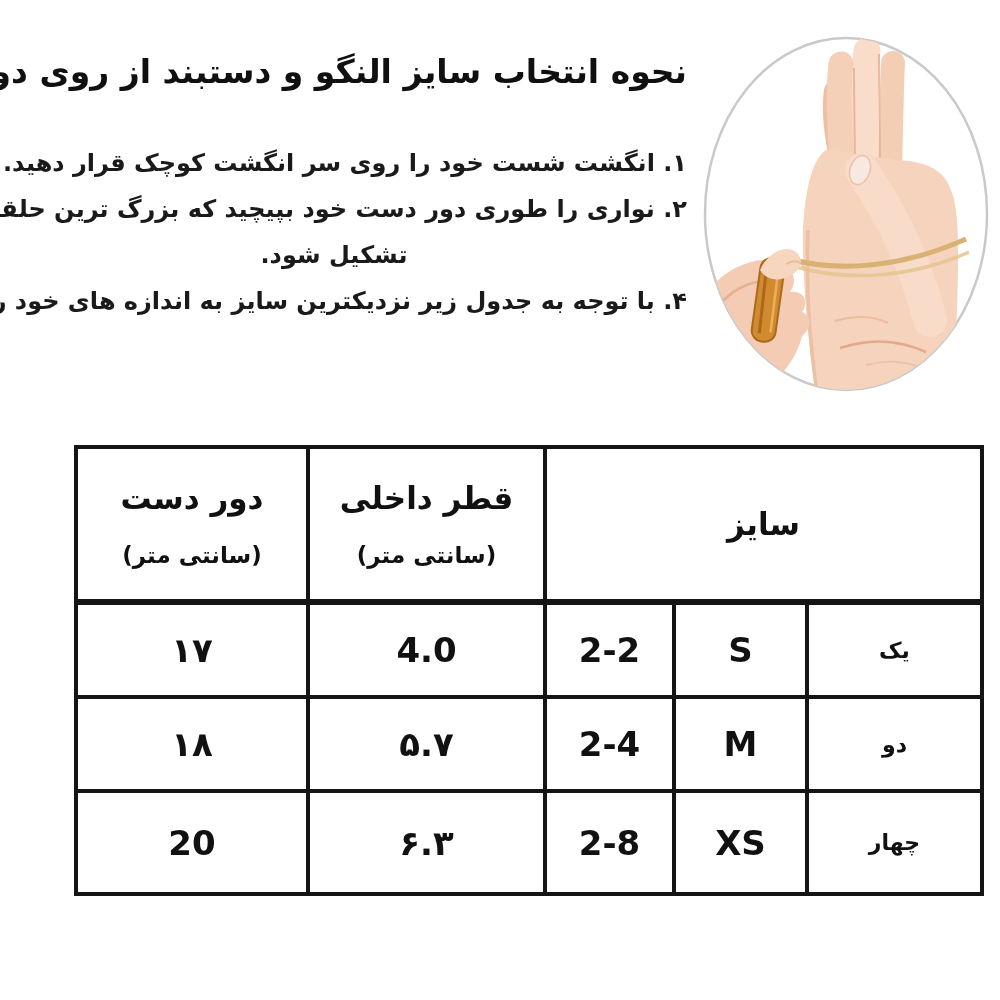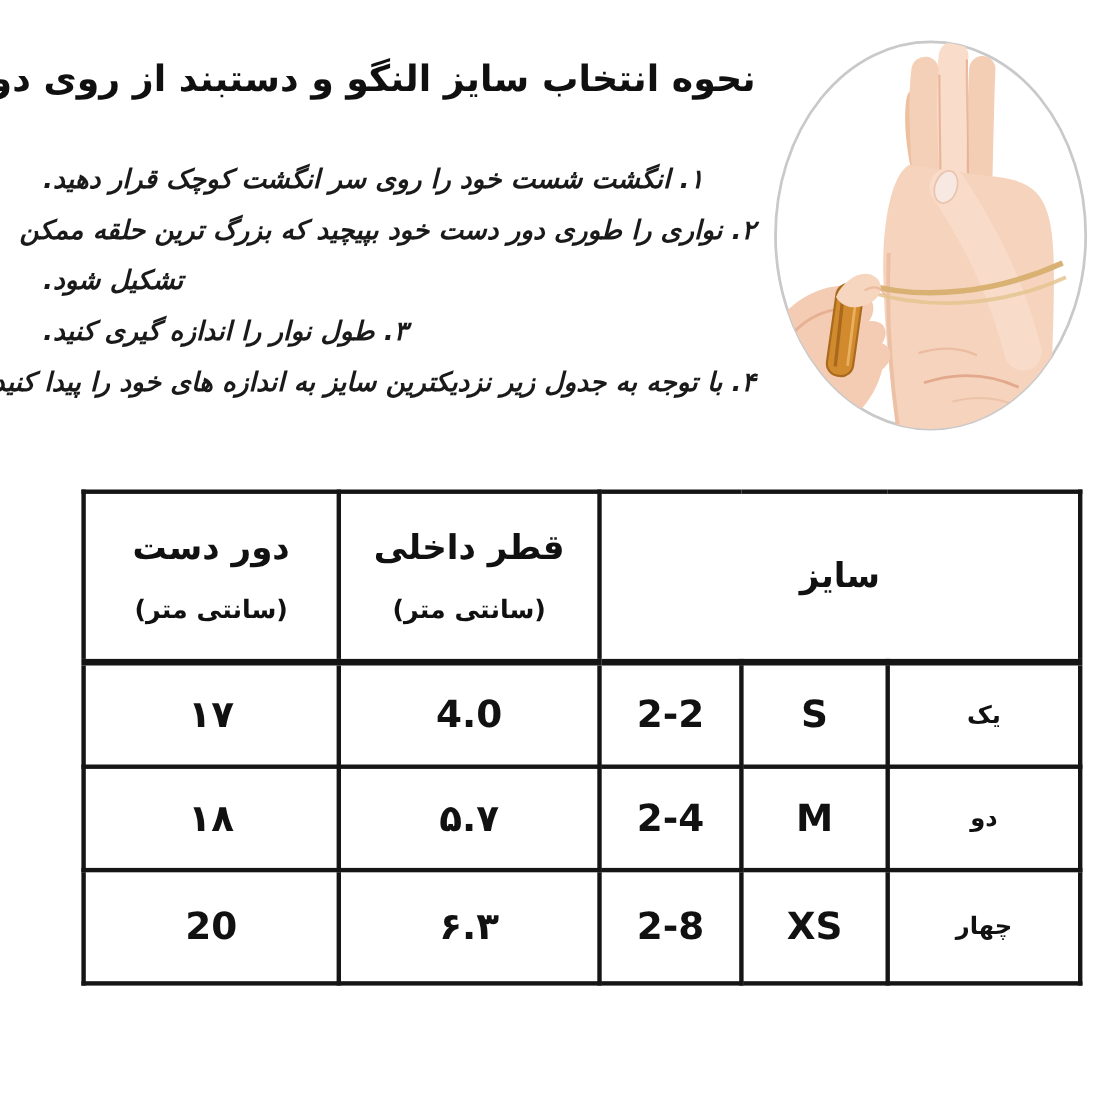--- a/index.html
+++ b/index.html
@@ -22,25 +22,24 @@
     top: 52px; right: 313px; width: 650px;
     direction: rtl; text-align: right;
     font-size: 33px; font-weight: bold;
     letter-spacing: -0.5px;
     color: #101010;
     white-space: nowrap;
   }
   .instructions {
     position: absolute;
     top: 140px; right: 313px; width: 648px;
-    direction: rtl; text-align: left;
+    direction: rtl; text-align: center;
     font-size: 24px; font-weight: bold;
     line-height: 46px;
     color: #1a1a1a;
-    font-style: italic;
   }
   .instr-line { white-space: nowrap; }
   .instr-line.cont { padding-right: 58px; }
 
   
   .figure {
     position: absolute;
     left: 690px; top: 18px;
     width: 310px; height: 380px;
   }
@@ -82,21 +81,20 @@
 <body>
 
 <div class="canvas">
 
   <div class="page-title">نحوه انتخاب سایز النگو و دستبند از روی دور دست:</div>
 
   <div class="instructions">
     <div class="instr-line">۱. انگشت شست خود را روی سر انگشت کوچک قرار دهید.</div>
     <div class="instr-line">۲. نواری را طوری دور دست خود بپیچید که بزرگ ترین حلقه ممکن</div>
     <div class="instr-line cont">تشکیل شود.</div>
-    <div class="instr-line">۳. طول نوار را اندازه گیری کنید.</div>
     <div class="instr-line">۴. با توجه به جدول زیر نزدیکترین سایز به اندازه های خود را پیدا کنید.</div>
   </div>
 
   <div class="figure" role="img" aria-label="hand-with-measuring-string-photo">
     <svg viewBox="0 0 310 380" xmlns="http://www.w3.org/2000/svg">
       <defs>
         <clipPath id="ovalClip">
             <ellipse cx="156" cy="196" rx="141" ry="176"></ellipse>
           </clipPath>
       </defs>

